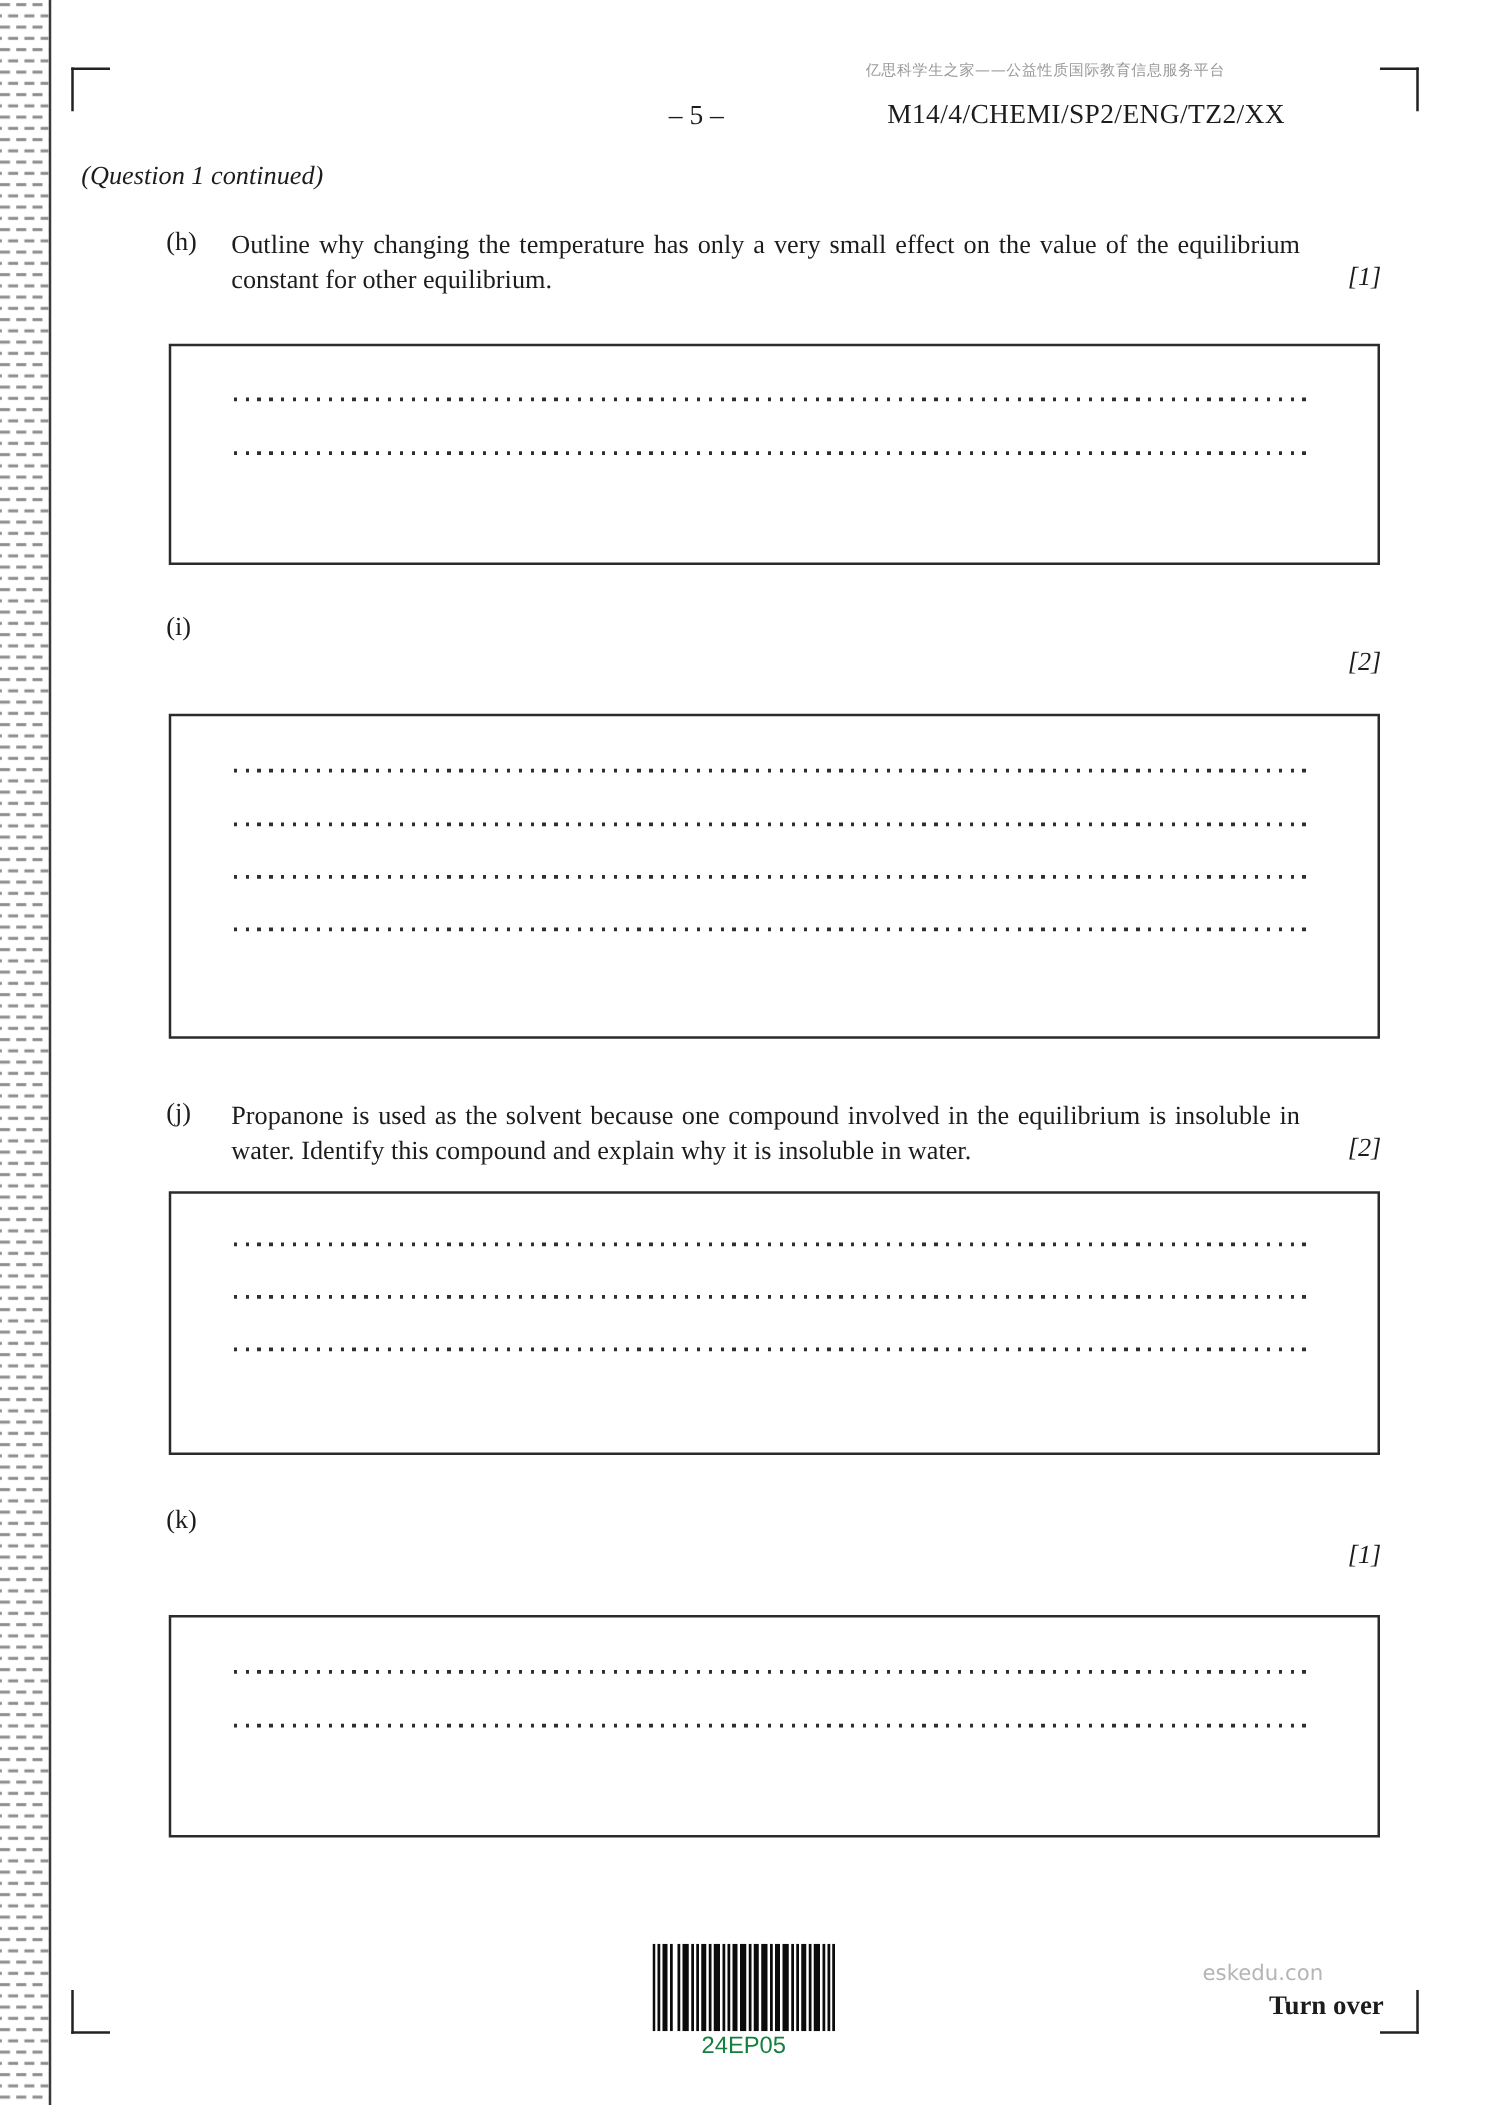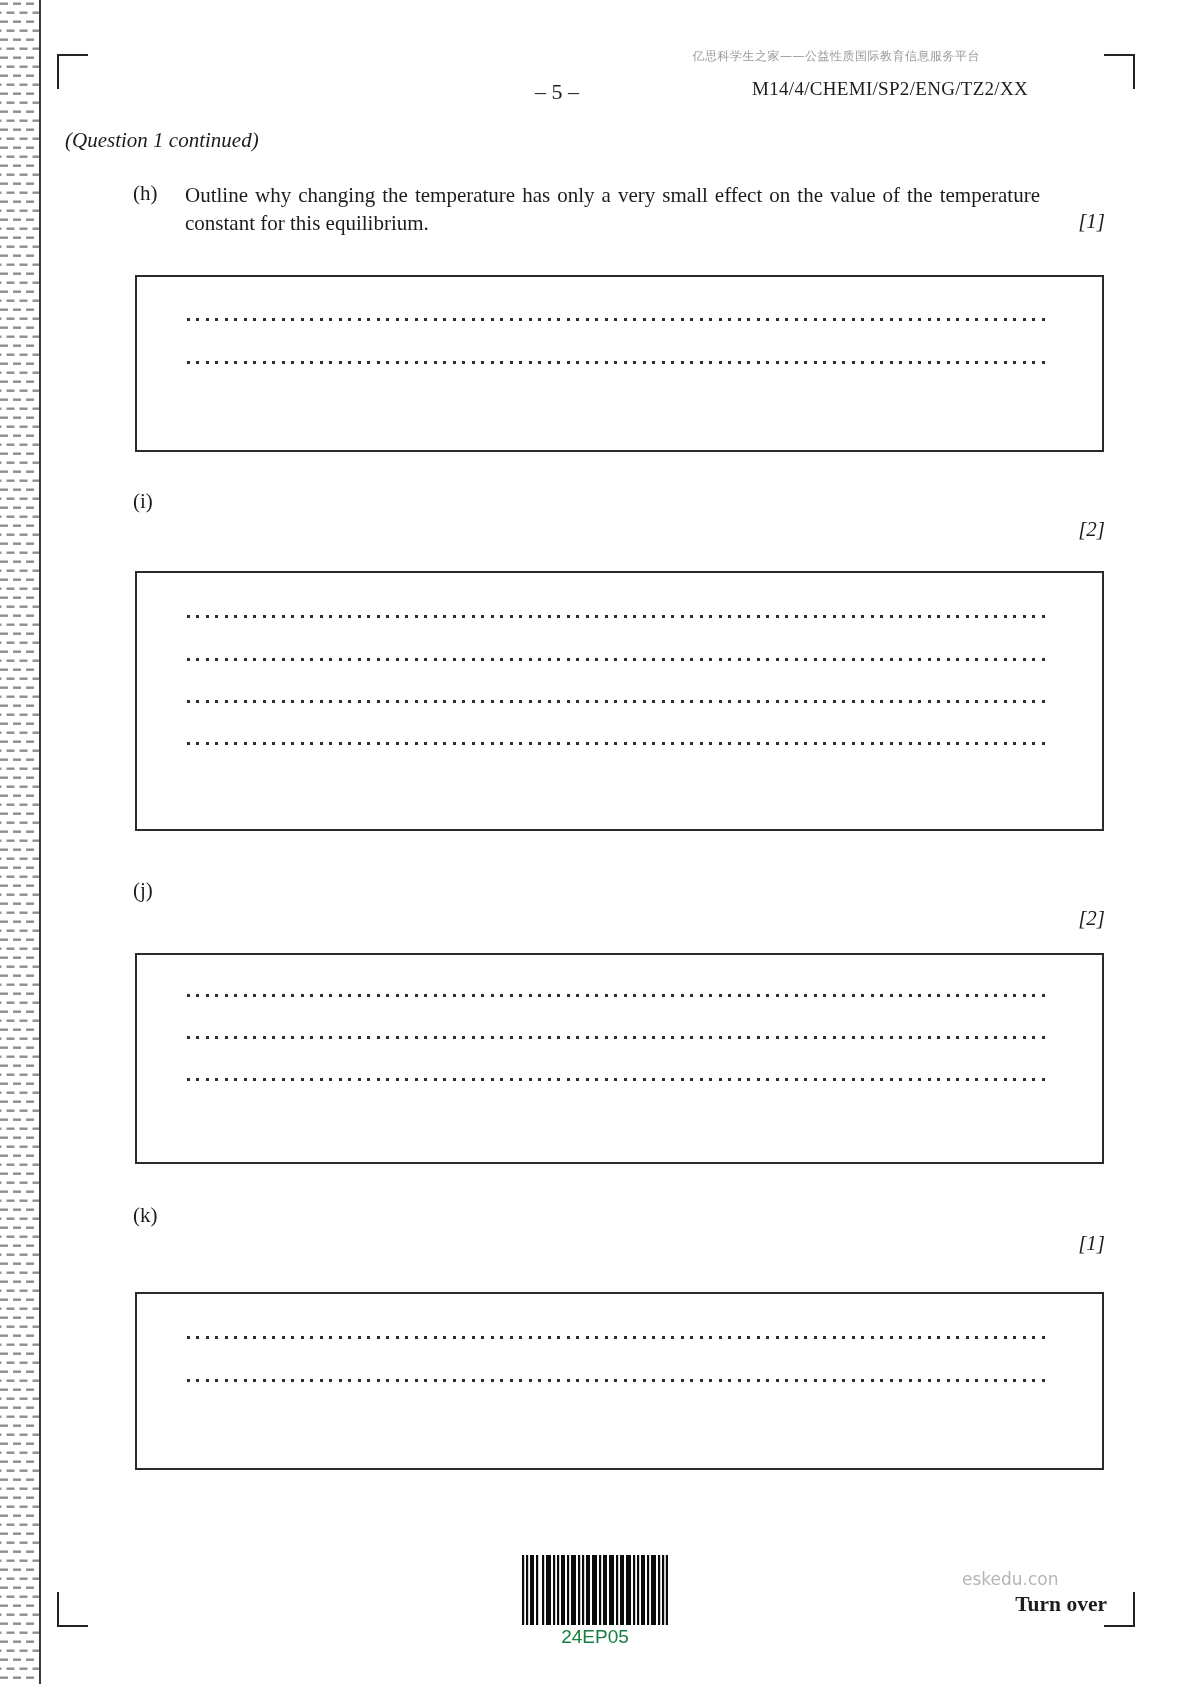--- a/index.html
+++ b/index.html
@@ -12,21 +12,21 @@
   
   .corner{position:absolute;width:29px;height:33px;}
   .corner.tl{left:57px;top:54px;border-top:2.5px solid #222;border-left:2.5px solid #222;}
   .corner.tr{left:1104px;top:54px;border-top:2.5px solid #222;border-right:2.5px solid #222;}
   .corner.bl{left:57px;top:1592px;border-bottom:2.5px solid #222;border-left:2.5px solid #222;}
   .corner.br{left:1104px;top:1592px;border-bottom:2.5px solid #222;border-right:2.5px solid #222;}
   
   .cn-watermark{position:absolute;top:48px;right:211px;font-family:"DejaVu Sans","Liberation Sans",sans-serif;
     font-size:12px;color:#9a9a9a;letter-spacing:.5px;}
   .page-num{position:absolute;top:79px;left:535px;font-size:22px;}
-  .paper-code{position:absolute;top:78px;right:163px;font-size:19px;letter-spacing:.3px;}
+  .paper-code{position:absolute;top:78px;right:163px;font-size:22px;letter-spacing:.3px;}
   .continued{position:absolute;top:128px;left:65px;font-style:italic;font-size:21px;}
   
   .q{position:absolute;left:133px;width:972px;}
   .q .qlabel{position:absolute;left:0;top:0;font-size:21px;}
   .q .qtext{margin-left:52px;width:855px;font-size:21px;line-height:28px;text-align:justify;}
   .q .qmarks{position:absolute;right:0;top:28px;font-style:italic;font-size:21px;}
   .q-h{top:181px;} .q-i{top:489px;} .q-j{top:878px;} .q-k{top:1203px;}
   .bold{font-weight:bold;}
   
   .abox{position:absolute;left:135px;width:969px;border:2px solid #2b2b2b;box-sizing:border-box;}
@@ -71,41 +71,42 @@
   <div class="corner bl"></div>
   <div class="corner br"></div>
 
   <div class="cn-watermark">亿思科学生之家——公益性质国际教育信息服务平台</div>
   <div class="page-num">– 5 –</div>
   <div class="paper-code">M14/4/CHEMI/SP2/ENG/TZ2/XX</div>
   <div class="continued">(Question 1 continued)</div>
 
   <div class="q q-h">
     <span class="qlabel">(h)</span>
-    <div class="qtext">Outline why changing the temperature has only a very small effect on the value of the temperature constant for this equilibrium.</div>
+    <div class="qtext">Outline why changing the temperature has only a very small effect on the value of the equilibrium constant for other equilibrium.</div>
     <span class="qmarks">[1]</span>
   </div>
   <div class="abox abox-h">
     <div class="dotline"></div>
     <div class="dotline"></div>
   </div>
 
   <div class="q q-i">
     <span class="qlabel">(i)</span>
     <span class="qmarks">[2]</span>
   </div>
   <div class="abox abox-i">
     <div class="dotline"></div>
     <div class="dotline"></div>
     <div class="dotline"></div>
     <div class="dotline"></div>
   </div>
 
   <div class="q q-j">
     <span class="qlabel">(j)</span>
+    <div class="qtext">Propanone is used as the solvent because one compound involved in the equilibrium is insoluble in water.  Identify this compound and explain why it is insoluble in water.</div>
     <span class="qmarks">[2]</span>
   </div>
   <div class="abox abox-j">
     <div class="dotline"></div>
     <div class="dotline"></div>
     <div class="dotline"></div>
   </div>
 
   <div class="q q-k">
     <span class="qlabel">(k)</span>

